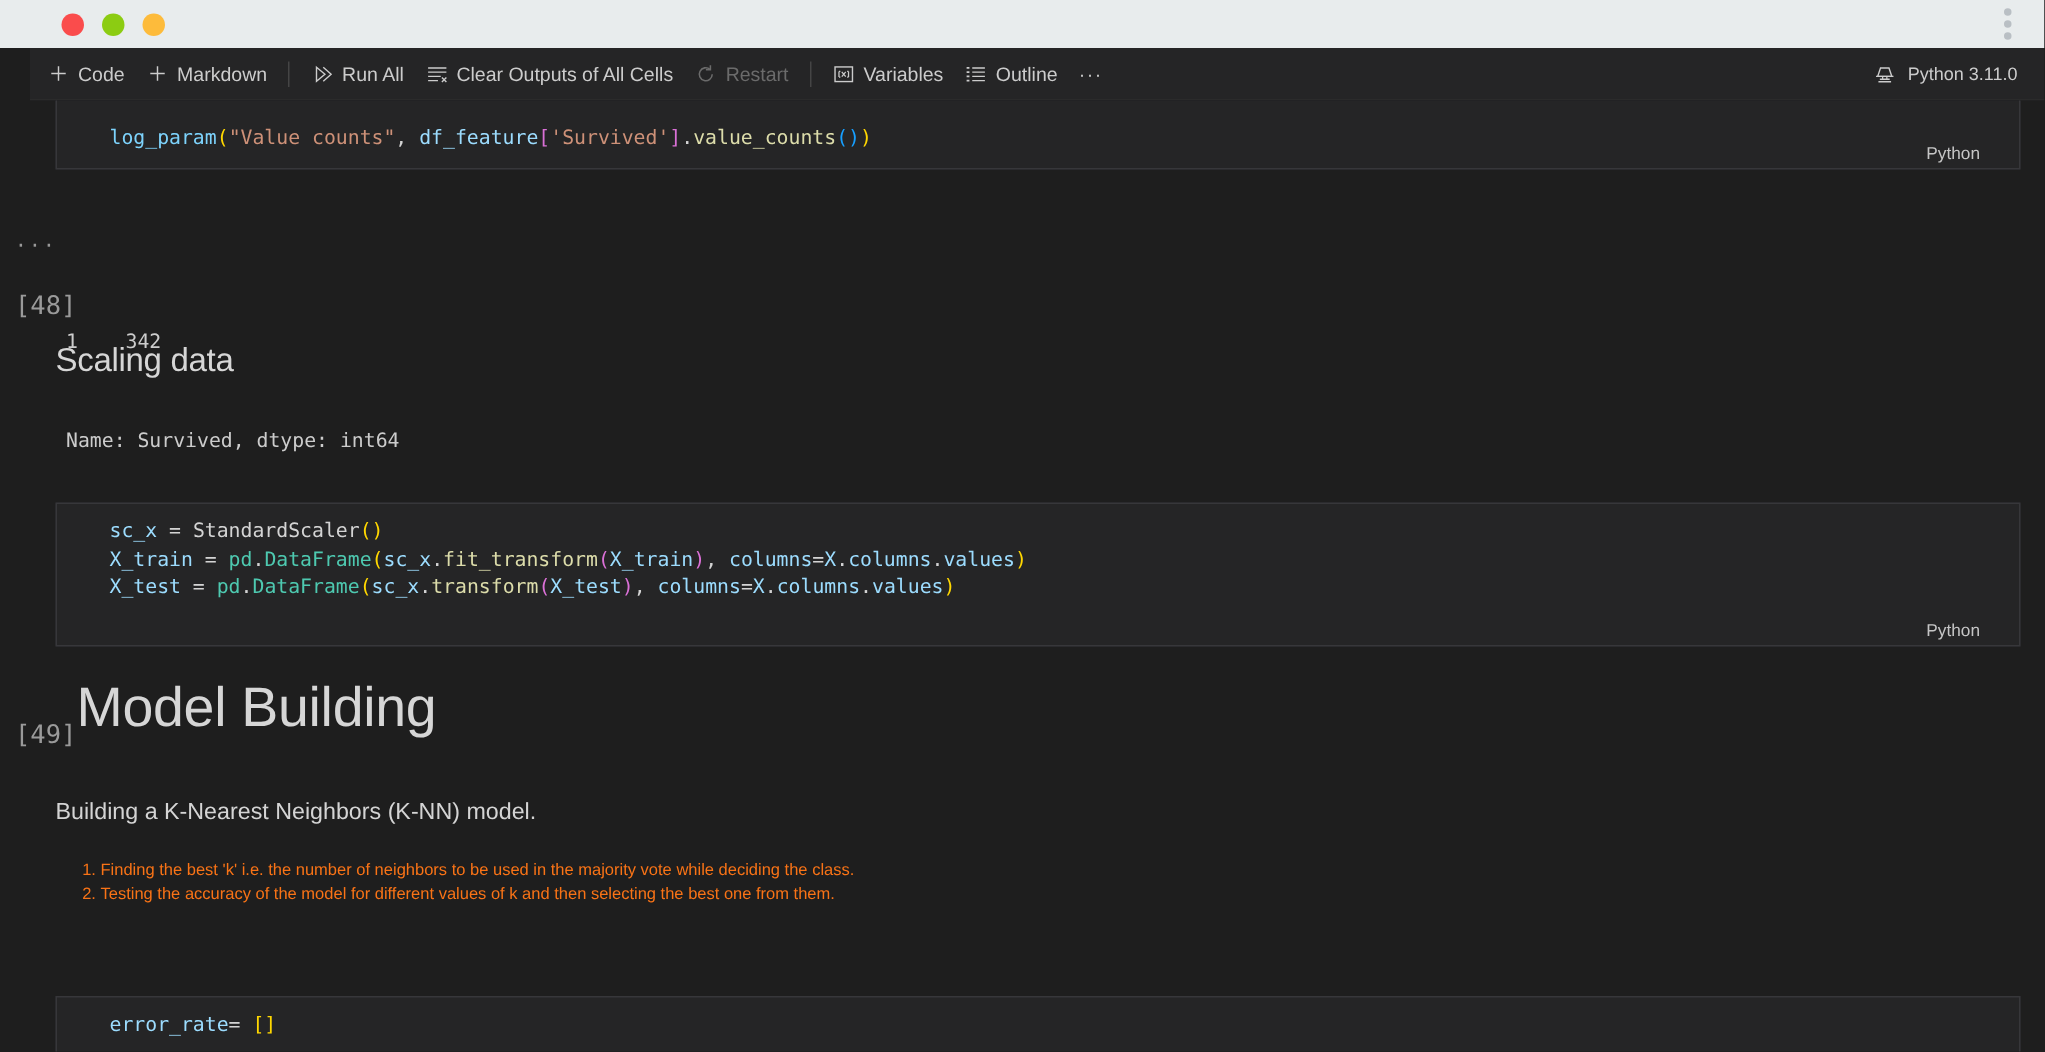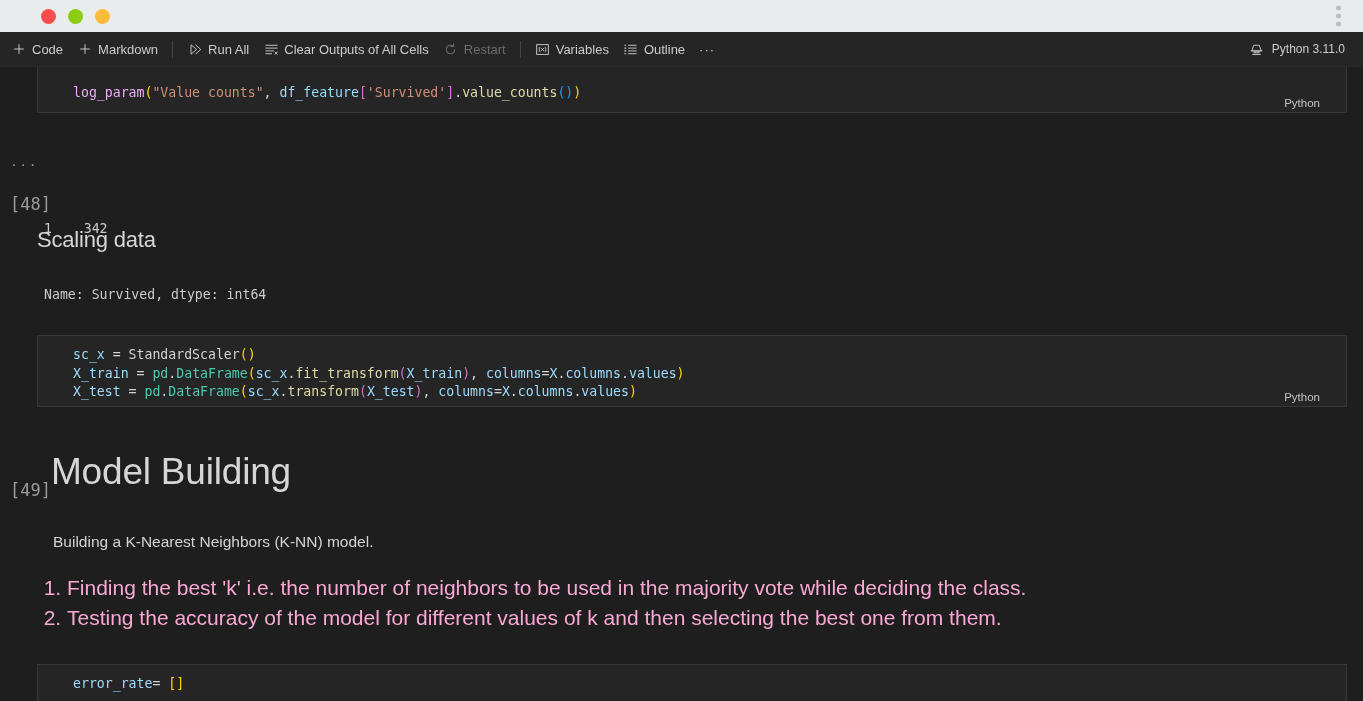--- a/index.html
+++ b/index.html
@@ -62,20 +62,21 @@
     height: 34px;
     background: #252526;
     border-bottom: 1px solid #2b2b2b;
     display: flex;
     align-items: center;
     padding: 0 10px 0 4px;
     font-size: 13px;
     color: #cccccc;
     flex: none;
     position: relative;
+    margin-left: 20px;
   }
   .tb-item {
     display: flex;
     align-items: center;
     gap: 5px;
     padding: 3px 7px;
     border-radius: 3px;
     white-space: nowrap;
     cursor: pointer;
     color: #cccccc;
@@ -139,21 +140,21 @@
     font-family: "Liberation Sans", sans-serif;
   }
   .exec-count {
     position: absolute;
     font-family: "DejaVu Sans Mono", monospace;
     font-size: 17px;
     color: #9a9a9a;
   }
 
   
-  .t-fn    { color: #f0abfc; }
+  .t-fn    { color: #7dd3fc; }
   .t-str   { color: #ce9178; }
   .t-var   { color: #9cdcfe; }
   .t-mod   { color: #4ec9b0; }
   .t-attr  { color: #dcdcaa; }
   .t-plain { color: #d4d4d4; }
   .t-p1    { color: #ffd700; }
   .t-p2    { color: #da70d6; }
   .t-p3    { color: #179fff; }
 
   
@@ -201,23 +202,23 @@
   }
   .md p {
     font-size: 15.5px;
     margin: 0;
     line-height: 1.35;
     color: #d4d4d4;
   }
   .md ol {
     margin: 0;
     padding-left: 30px;
-    font-size: 21px;
+    font-size: 11px;
     line-height: 1.42;
-    color: #f9a8d4;
+    color: #f97316;
   }
   .md ol li { margin: 0; }
 </style>
 </head>
 <body>
 
 <div class="titlebar">
   <div class="traffic">
     <span class="dot red"></span>
     <span class="dot green"></span>
@@ -335,31 +336,31 @@
   <div class="output" style="top:85px;">
     <div class="out-dots" style="top:2px;">···</div>
     <div class="out-text">1    342</div>
     <div class="out-text">Name: Survived, dtype: int64</div>
   </div>
 
   <div class="md" style="top:160px;">
     <h2>Scaling data</h2>
   </div>
 
-  <div class="codecell" style="top:268px; height:72px;">
+  <div class="codecell" style="top:268px; height:96px;">
     <div class="code" style="padding-top:10px;"><span class="t-var">sc_x</span><span class="t-plain"> = </span><span class="t-plain">StandardScaler</span><span class="t-p1">()</span>
 <span class="t-var">X_train</span><span class="t-plain"> = </span><span class="t-mod">pd</span><span class="t-plain">.</span><span class="t-mod">DataFrame</span><span class="t-p1">(</span><span class="t-var">sc_x</span><span class="t-plain">.</span><span class="t-attr">fit_transform</span><span class="t-p2">(</span><span class="t-var">X_train</span><span class="t-p2">)</span><span class="t-plain">, </span><span class="t-var">columns</span><span class="t-plain">=</span><span class="t-var">X</span><span class="t-plain">.</span><span class="t-var">columns</span><span class="t-plain">.</span><span class="t-var">values</span><span class="t-p1">)</span>
 <span class="t-var">X_test</span><span class="t-plain"> = </span><span class="t-mod">pd</span><span class="t-plain">.</span><span class="t-mod">DataFrame</span><span class="t-p1">(</span><span class="t-var">sc_x</span><span class="t-plain">.</span><span class="t-attr">transform</span><span class="t-p2">(</span><span class="t-var">X_test</span><span class="t-p2">)</span><span class="t-plain">, </span><span class="t-var">columns</span><span class="t-plain">=</span><span class="t-var">X</span><span class="t-plain">.</span><span class="t-var">columns</span><span class="t-plain">.</span><span class="t-var">values</span><span class="t-p1">)</span></div>
     <div class="lang-label">Python</div>
   </div>
   <div class="exec-count" style="left:10px; top:413px;text-align:center;">[49]</div>
 
   <div class="md" style="top:370px;">
     <h1>Model Building</h1>
-    <p style="margin-top:38px;margin-left:16px;">Building a K-Nearest Neighbors (K-NN) model.</p>
+    <p style="margin-top:38px;">Building a K-Nearest Neighbors (K-NN) model.</p>
     <ol style="margin-top:21px;">
       <li>Finding the best 'k' i.e. the number of neighbors to be used in the majority vote while deciding the class.</li>
       <li>Testing the accuracy of the model for different values of k and then selecting the best one from them.</li>
     </ol>
   </div>
 
   <div class="codecell" style="top:597px; height:60px;">
     <div class="code" style="padding-top:10px;"><span class="t-var">error_rate</span><span class="t-plain">= </span><span class="t-p1">[]</span></div>
   </div>
 

